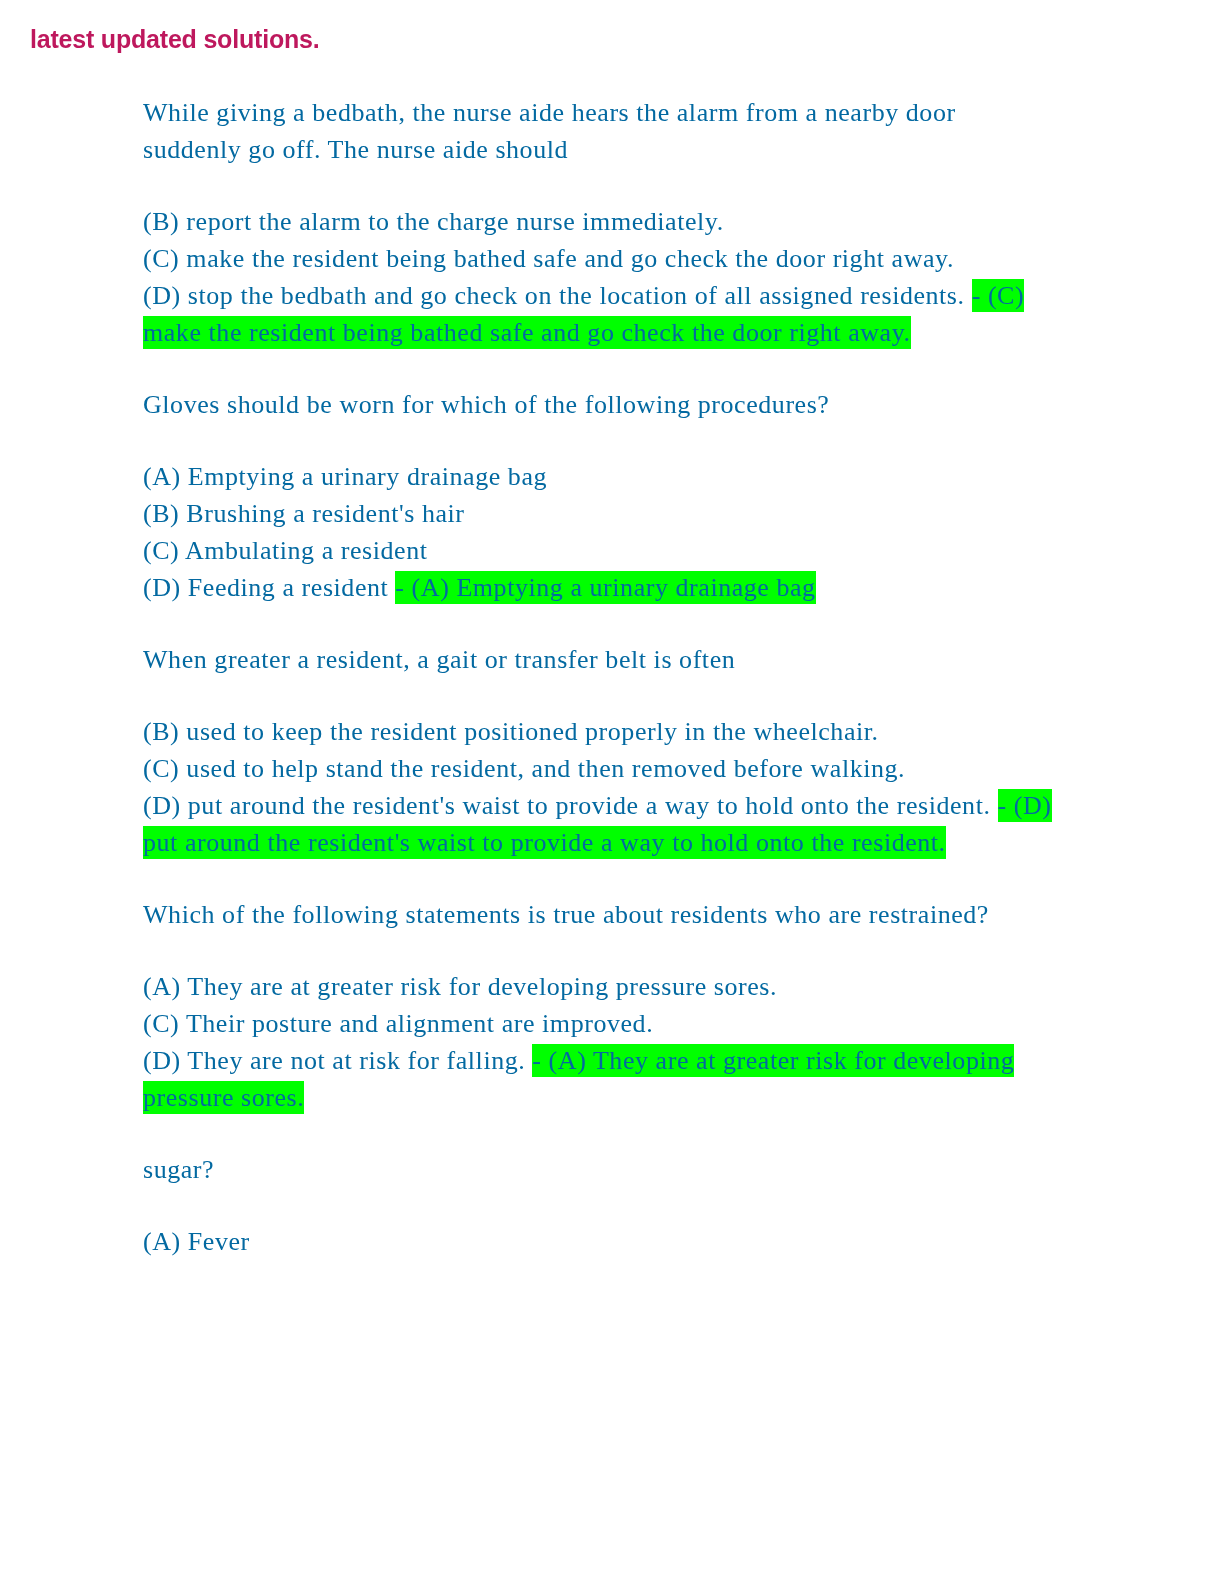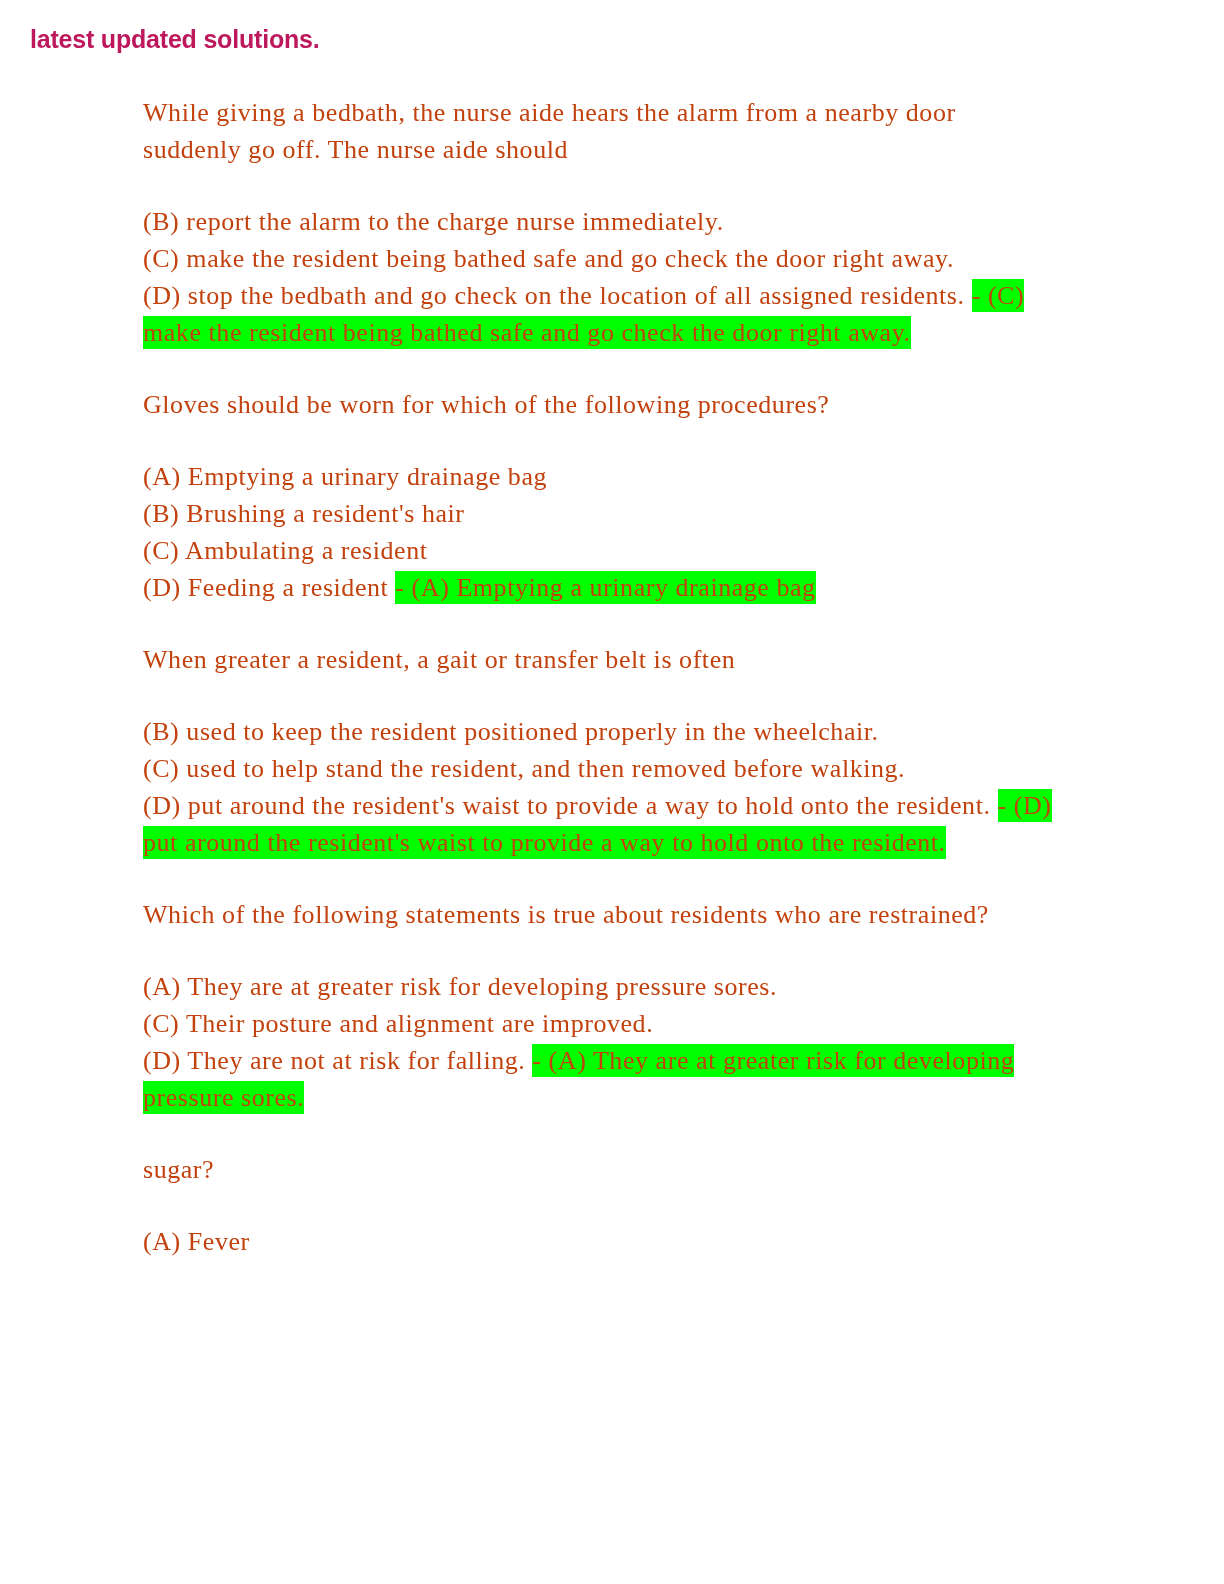--- a/index.html
+++ b/index.html
@@ -27,21 +27,21 @@
     white-space: pre;
   }
   .content {
     position: absolute;
     left: 143px;
     top: 94px;
     width: 1030px;
     font-family: "Liberation Serif", serif;
     font-size: 26px;
     letter-spacing: 0.55px;
-    color: #c2410c;
+    color: #0369a1;
   }
   .question-block {
     margin-bottom: 35px;
   }
   .line {
     height: 37px;
     line-height: 37px;
     white-space: pre;
   }
   .para-gap {

